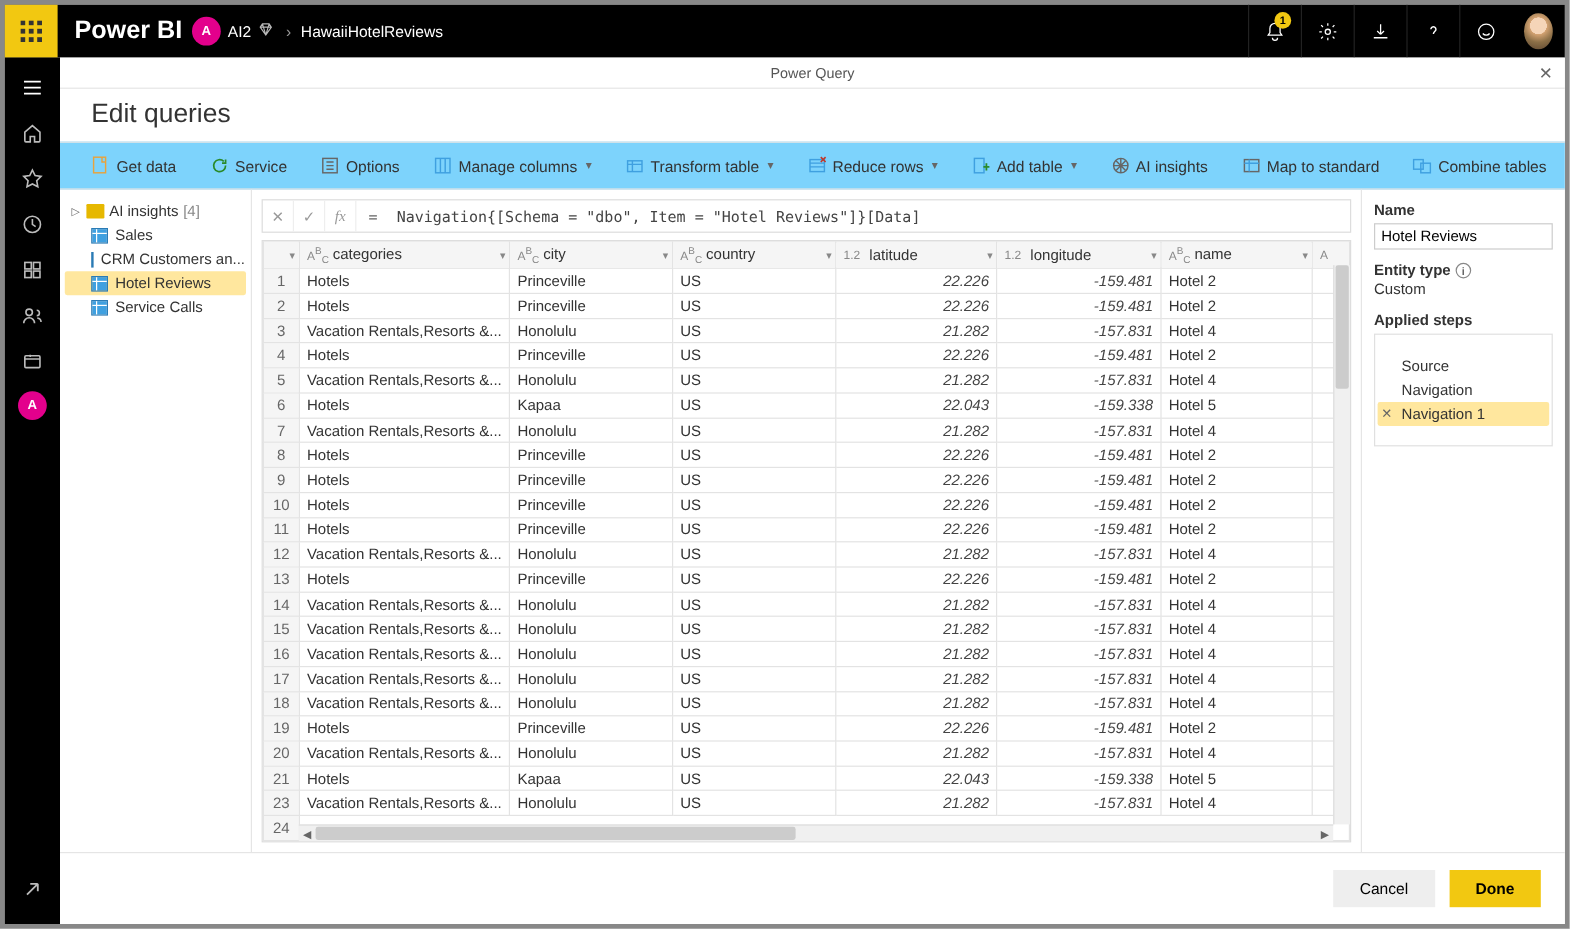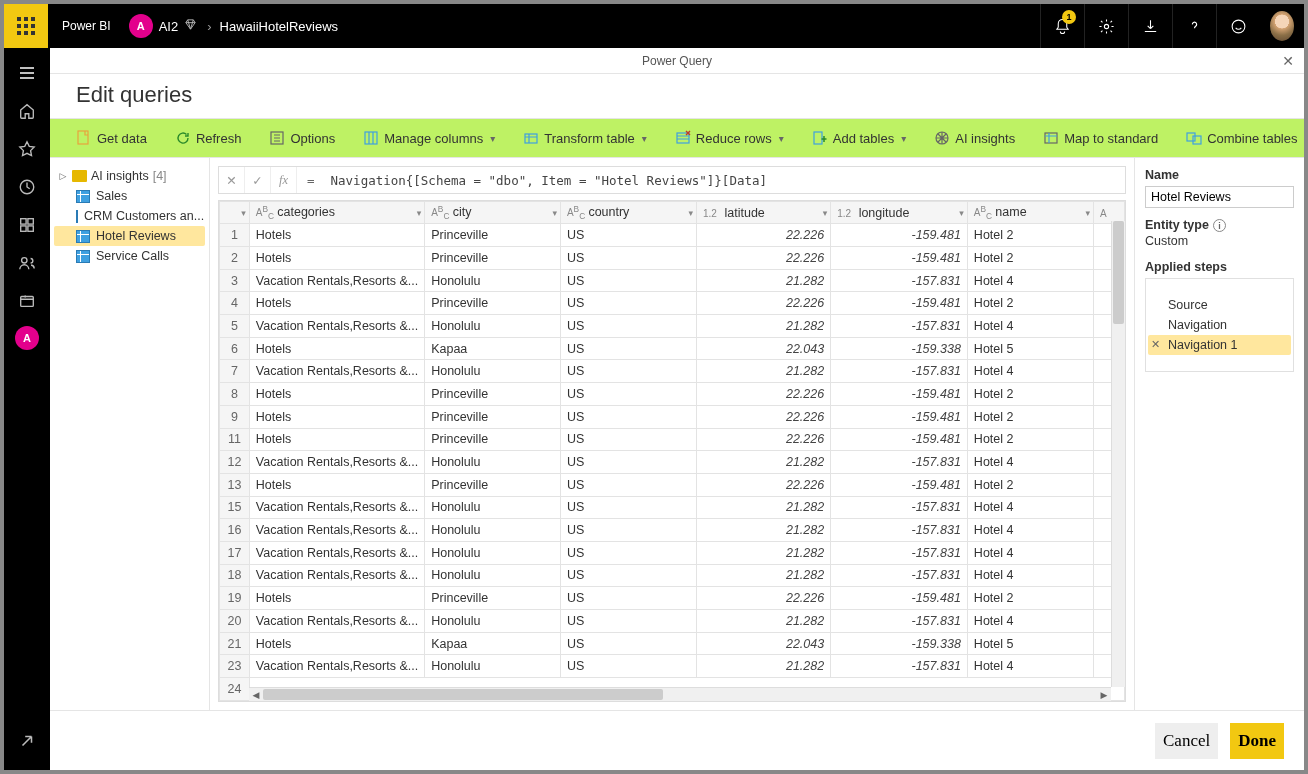--- a/index.html
+++ b/index.html
@@ -3,21 +3,21 @@
 <meta charset="utf-8">
 <style>
   * { box-sizing: border-box; margin: 0; padding: 0; }
   body { font-family: "Segoe UI", -apple-system, sans-serif; font-size: 13px; color: #333; background: #888; overflow: hidden; }
   .app { position: relative; width: 1308px; height: 774px; background: #f9f9f9; border: 4px solid #888; }
   
   
   .topbar { height: 44px; background: #000; display: flex; align-items: center; color: #fff; }
   .waffle { width: 44px; height: 44px; background: #f2c811; display: flex; align-items: center; justify-content: center; cursor: pointer; }
   .waffle svg { width: 18px; height: 18px; }
-  .brand { font-size: 12px; font-weight: 400; margin-left: 14px; margin-right: 18px; }
+  .brand { font-size: 21px; font-weight: 700; margin-left: 14px; margin-right: 8px; }
   .avatar-sm { width: 24px; height: 24px; border-radius: 50%; background: #e3008c; color:#fff; display:flex; align-items:center; justify-content:center; font-size:11px; font-weight:600; margin-right:6px;}
   .crumb { display:flex; align-items:center; color:#fff; font-size:13px; }
   .crumb .sep { margin: 0 8px; color:#999; }
   .crumb .diamond { margin-left:6px; margin-right:2px; opacity:0.9;}
   .topbar-right { margin-left:auto; display:flex; align-items:center; height:100%; }
   .topbtn { width:44px; height:44px; display:flex; align-items:center; justify-content:center; border-left:1px solid #222; cursor:pointer; position:relative; color:#fff;}
   .topbtn svg { width:17px; height:17px; }
   .badge { position:absolute; top:6px; right:8px; background:#f2c811; color:#000; font-size:9px; font-weight:700; border-radius:50%; width:14px; height:14px; display:flex; align-items:center; justify-content:center; }
   .avatar-lg { width:30px; height:30px; border-radius:50%; background: radial-gradient(circle at 50% 35%, #f5d5b8 0%, #f5d5b8 30%, #d4a373 31%, #8b6f47 60%, #5c4530 100%); margin: 0 10px; }
   
@@ -30,21 +30,21 @@
   .sidebar .spacer{flex:1;}
   .sidebar .expand-arrow{ margin-bottom:10px; color:#bbb;}
   
   
   .main { position:absolute; left:46px; right:0; top:44px; bottom:0; background:#fff; display:flex; flex-direction:column;}
   .pq-header { height:26px; display:flex; align-items:center; justify-content:center; font-size:12px; color:#555; border-bottom:1px solid #e5e5e5; position:relative;}
   .pq-close { position:absolute; right:10px; cursor:pointer; font-size:14px; color:#666;}
   .title-row { padding: 8px 26px 10px; font-size:22px; font-weight:400; color:#333;}
   
   
-  .toolbar { height:40px; border-top:1px solid #e5e5e5; border-bottom:1px solid #e5e5e5; display:flex; align-items:center; padding: 0 18px; gap:4px; background:#bef264; font-size:13px; color:#333; }
+  .toolbar { height:40px; border-top:1px solid #e5e5e5; border-bottom:1px solid #e5e5e5; display:flex; align-items:center; padding: 0 18px; gap:4px; background:#7dd3fc; font-size:13px; color:#333; }
   .tbtn { display:flex; align-items:center; gap:5px; padding:4px 8px; cursor:pointer; border-radius:2px; white-space:nowrap;}
   .tbtn svg{ width:16px; height:16px; flex-shrink:0;}
   .tsep{ width:1px; height:22px; background:#e0e0e0; margin:0 2px;}
   .chev{ font-size:10px; color:#666; margin-left:2px;}
   
   
   .body-row { flex:1; display:flex; min-height:0;}
   .queries-pane { width:160px; border-right:1px solid #e5e5e5; padding:8px 4px; overflow:auto; }
   .tree-group { display:flex; align-items:center; gap:4px; padding:3px 4px; font-size:12.5px; cursor:pointer;}
   .tree-group .tri{ font-size:9px; color:#666; width:10px; text-align:center;}
@@ -87,21 +87,21 @@
   .props-pane .et-row{ display:flex; align-items:flex-end; gap:4px; font-weight:600;}
   .info-icon{ width:13px; height:13px; border:1px solid #888; border-radius:50%; display:inline-flex; align-items:center; justify-content:center; font-size:9px; color:#666;}
   .et-val{ font-weight:400; margin-top:2px; margin-bottom:12px;}
   .step{ padding:3px 6px 3px 20px; cursor:pointer; position:relative; border-radius:2px;}
   .step.selected{ background:#ffe79e;}
   .step .del{ position:absolute; left:3px; top:3px; font-size:11px; color:#666;}
   .steps-box{ border:1px solid #e0e0e0; padding:16px 2px; margin-top:4px;}
   
   
   .footer{ height:60px; border-top:1px solid #e5e5e5; display:flex; align-items:center; justify-content:flex-end; padding:0 20px; gap:12px;}
-  .btn{ padding:8px 8px; font-size:17px; cursor:pointer; border:none;font-family:Liberation Serif, serif;}
+  .btn{ padding:8px 22px; font-size:13px; cursor:pointer; border:none;}
   .btn-cancel{ background:#eee; }
   .btn-done{ background:#f2c811; font-weight:600;}
 </style>
 </head>
 <body>
 
 <div class="app">
 
   <div class="topbar">
     <div class="waffle">
@@ -228,21 +228,21 @@
             <rect x="2" y="1" width="10" height="13"></rect>
             <path d="M9 1v4h3"></path>
           </svg>
           <span>Get data</span>
         </div>
       <div class="tsep"></div>
       <div class="tbtn">
           <svg viewBox="0 0 16 16" fill="none" stroke="#2a8a2a" stroke-width="1.4">
             <path d="M13 8a5 5 0 1 1-1.5-3.5M13 3v3h-3"></path>
           </svg>
-          <span>Refresh</span>
+          <span>Service</span>
         </div>
       <div class="tsep"></div>
       <div class="tbtn">
           <svg viewBox="0 0 16 16" fill="none" stroke="#666" stroke-width="1.2">
             <rect x="2" y="2" width="12" height="12"></rect>
             <path d="M5 5h6M5 8h6M5 11h6"></path>
           </svg>
           <span>Options</span>
         </div>
       <div class="tsep"></div>
@@ -272,21 +272,21 @@
           </svg>
           <span>Reduce rows</span>
           <span class="chev">▾</span>
         </div>
       <div class="tsep"></div>
       <div class="tbtn">
           <svg viewBox="0 0 16 16" fill="none" stroke="#3fa0e0" stroke-width="1.2">
             <rect x="2" y="2" width="8" height="12"></rect>
             <path d="M12 6v6M9.5 9h5" stroke="#2a8a2a" stroke-width="1.5"></path>
           </svg>
-          <span>Add tables</span>
+          <span>Add table</span>
           <span class="chev">▾</span>
         </div>
       <div class="tsep"></div>
       <div class="tbtn">
           <svg viewBox="0 0 16 16" fill="none" stroke="#666" stroke-width="1.2">
             <circle cx="8" cy="8" r="6"></circle>
             <path d="M8 2v12M2 8h12M4 4l8 8M12 4l-8 8"></path>
           </svg>
           <span>AI insights</span>
         </div>
@@ -451,20 +451,30 @@
                   <td class="rownum">9</td>
                   <td class="">Hotels</td>
                   <td class="">Princeville</td>
                   <td class="">US</td>
                   <td class="num">22.226</td>
                   <td class="num">-159.481</td>
                   <td class="">Hotel 2</td>
                   <td></td>
                 </tr>
                 <tr>
+                  <td class="rownum">10</td>
+                  <td class="">Hotels</td>
+                  <td class="">Princeville</td>
+                  <td class="">US</td>
+                  <td class="num">22.226</td>
+                  <td class="num">-159.481</td>
+                  <td class="">Hotel 2</td>
+                  <td></td>
+                </tr>
+                <tr>
                   <td class="rownum">11</td>
                   <td class="">Hotels</td>
                   <td class="">Princeville</td>
                   <td class="">US</td>
                   <td class="num">22.226</td>
                   <td class="num">-159.481</td>
                   <td class="">Hotel 2</td>
                   <td></td>
                 </tr>
                 <tr>
@@ -478,20 +488,30 @@
                   <td></td>
                 </tr>
                 <tr>
                   <td class="rownum">13</td>
                   <td class="">Hotels</td>
                   <td class="">Princeville</td>
                   <td class="">US</td>
                   <td class="num">22.226</td>
                   <td class="num">-159.481</td>
                   <td class="">Hotel 2</td>
+                  <td></td>
+                </tr>
+                <tr>
+                  <td class="rownum">14</td>
+                  <td class="">Vacation Rentals,Resorts &amp;...</td>
+                  <td class="">Honolulu</td>
+                  <td class="">US</td>
+                  <td class="num">21.282</td>
+                  <td class="num">-157.831</td>
+                  <td class="">Hotel 4</td>
                   <td></td>
                 </tr>
                 <tr>
                   <td class="rownum">15</td>
                   <td class="">Vacation Rentals,Resorts &amp;...</td>
                   <td class="">Honolulu</td>
                   <td class="">US</td>
                   <td class="num">21.282</td>
                   <td class="num">-157.831</td>
                   <td class="">Hotel 4</td>

